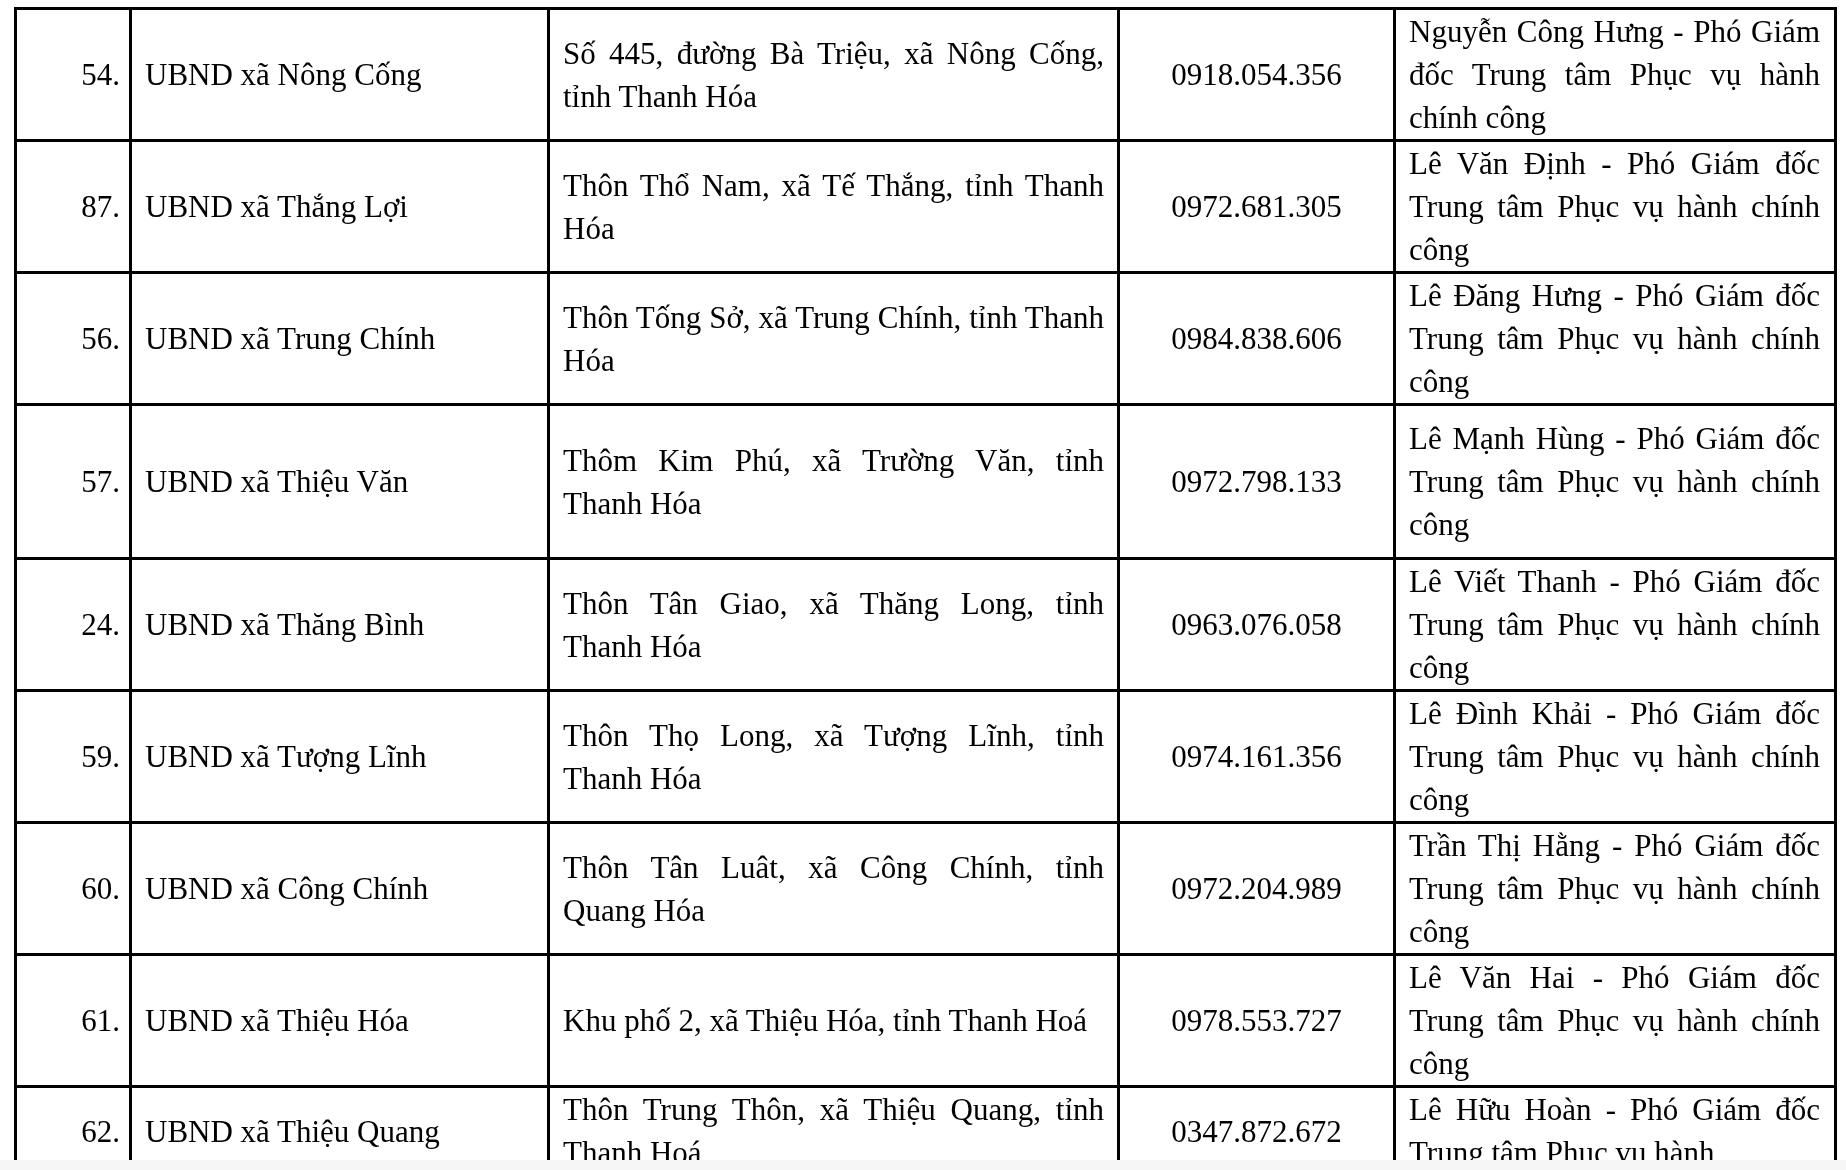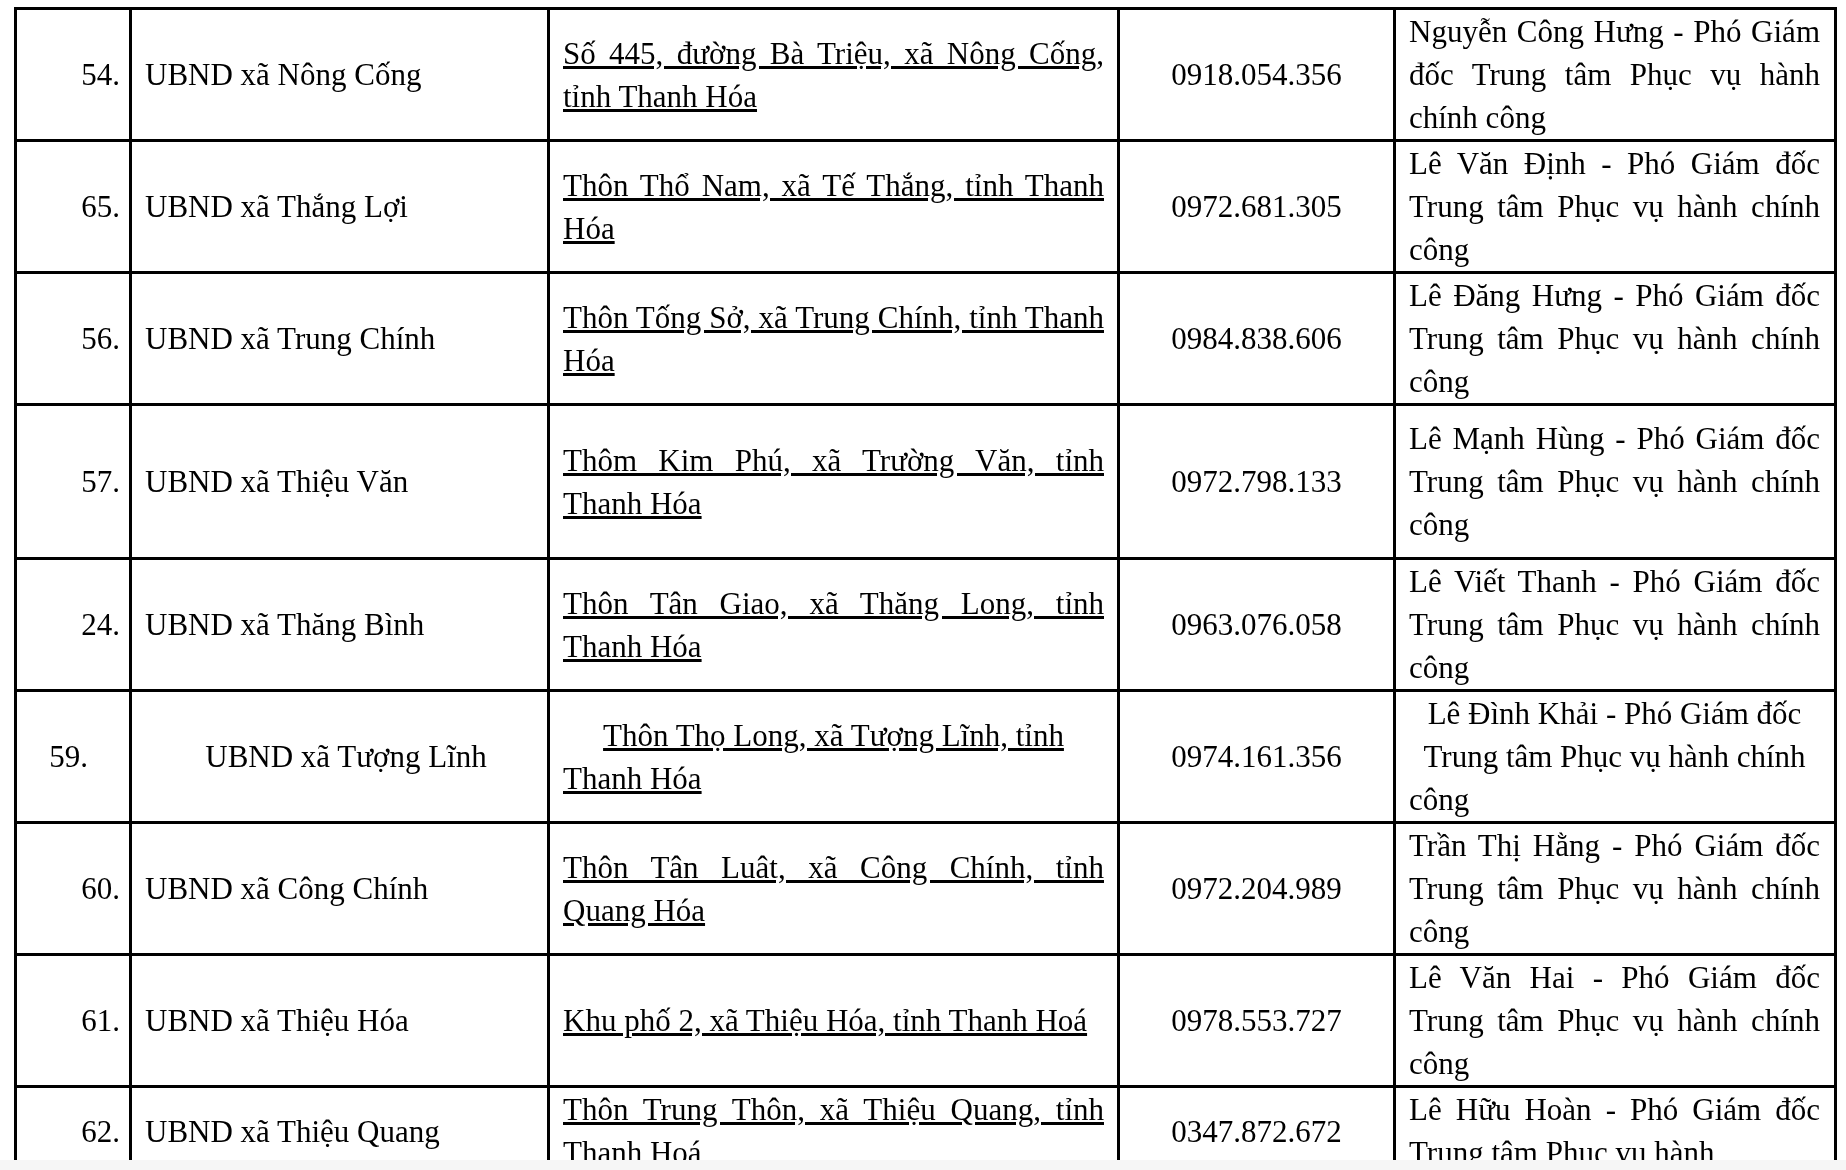--- a/index.html
+++ b/index.html
@@ -52,41 +52,40 @@
     td.unit {
       text-align: left;
       padding-left: 13px !important;
       margin-top: 12px;
     }
     td.addr {
       text-align: justify;
       text-align-last: left;
       padding-left: 13px !important;
       padding-right: 13px !important;
-      text-decoration: underline;
     }
     td.phone {
       text-align: center;
     }
     td.rep {
       text-align: justify;
       text-align-last: left;
       padding-left: 13px !important;
       padding-right: 14px !important;
     }
     td.rep .rep-text,
     td.addr .addr-text {
       display: block;
     }
     tr.row-54 td { height: 123px; }
     tr.row-55 td { height: 123px; }
     tr.row-56 td { height: 124px; }
     tr.row-57 td { height: 151px; }
     tr.row-58 td { height: 123px; }
-    tr.row-59 td { height: 123px; text-align: center; }
+    tr.row-59 td { height: 123px; }
     tr.row-60 td { height: 123px; }
     tr.row-61 td { height: 123px; }
     tr.row-62 td { height: 81px; }
 
     tr.row-62 td.rep {
       vertical-align: top;
     }
     tr.row-62 td.rep .clip-box {
       height: 84px;
       overflow: hidden;
@@ -120,21 +119,21 @@
       <td class="unit">UBND xã Nông Cống</td>
       <td class="addr">
           <span class="addr-text">Số 445, đường Bà Triệu, xã Nông Cống, tỉnh Thanh Hóa</span>
         </td>
       <td class="phone">0918.054.356</td>
       <td class="rep">
           <span class="rep-text">Nguyễn Công Hưng - Phó Giám đốc Trung tâm Phục vụ hành chính công</span>
         </td>
     </tr>
     <tr class="row-55">
-      <td class="stt">65.</td>
+      <td class="stt">87.</td>
       <td class="unit">UBND xã Thắng Lợi</td>
       <td class="addr">
           <span class="addr-text">Thôn Thổ Nam, xã Tế Thắng, tỉnh Thanh Hóa</span>
         </td>
       <td class="phone">0972.681.305</td>
       <td class="rep">
           <span class="rep-text">Lê Văn Định - Phó Giám đốc Trung tâm Phục vụ hành chính công</span>
         </td>
     </tr>
     <tr class="row-56">

